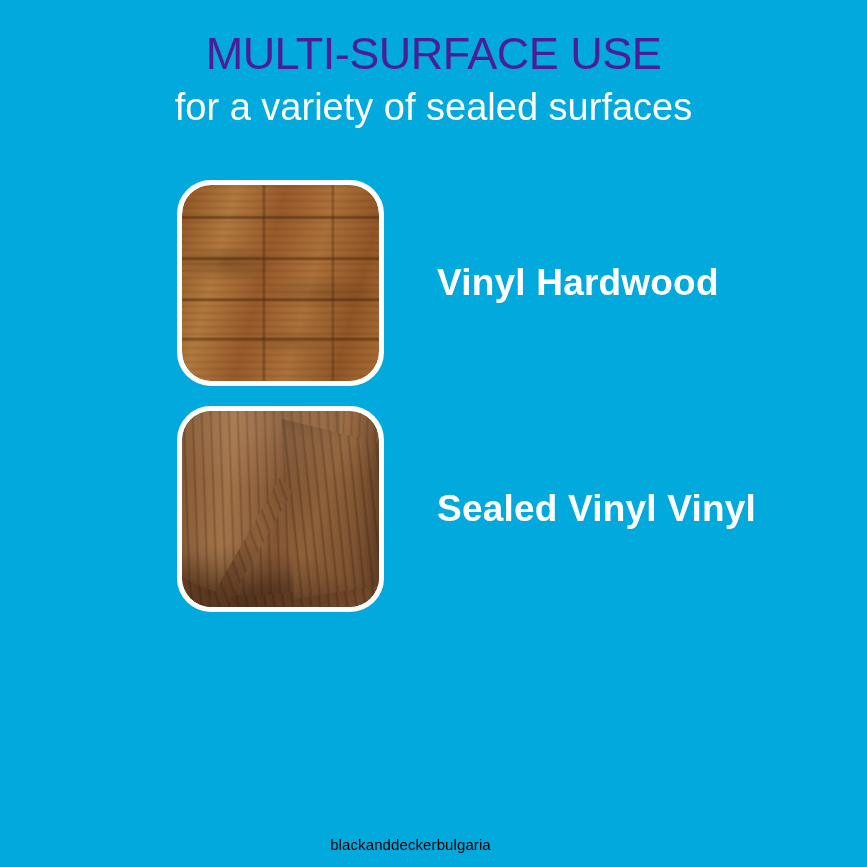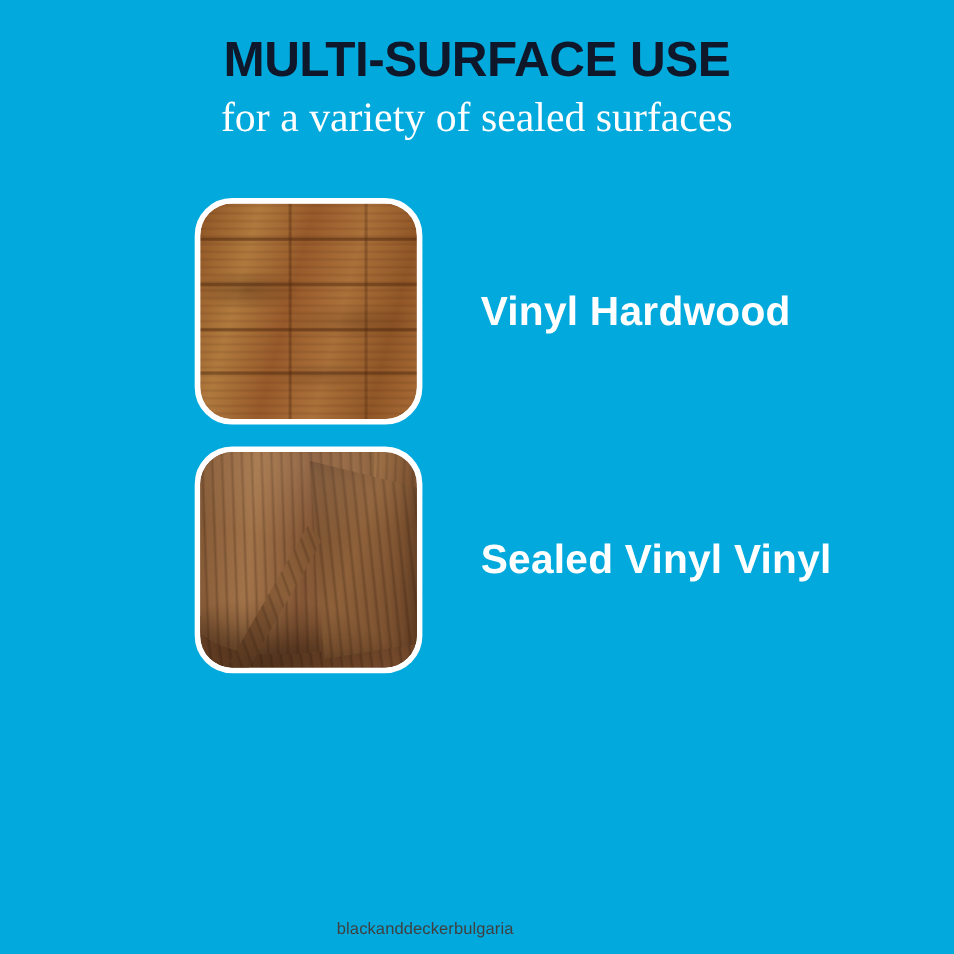--- a/index.html
+++ b/index.html
@@ -24,35 +24,34 @@
   .header {
     position: absolute;
     top: 0;
     left: 0;
     width: 867px;
     text-align: center;
     padding-top: 30px;
   }
   .title {
     font-size: 45px;
-    font-weight: bold;
+    font-weight: normal;
     letter-spacing: -0.5px;
-    color: #0f172a;
+    color: #4c1d95;
     line-height: 1.08;
     margin: 0;
     white-space: nowrap;
   }
   .subtitle {
     font-size: 38px;
     font-weight: 300;
     color: #ffffff;
     line-height: 1.18;
     margin: 6px 0 0 0;
     white-space: nowrap;
-    font-family: Liberation Serif, serif;
   }
 
   
   .rows {
     position: absolute;
     top: 180px;
     left: 0;
     width: 867px;
   }
   .row {
@@ -271,22 +270,23 @@
   }
 
   
   .watermark {
     position: absolute;
     left: 0;
     bottom: 14px;
     width: 773px;
     text-align: center;
     font-size: 15px;
-    color: #404040;
+    color: #000000;
     letter-spacing: 0.1px;
+    padding-left: 24px;
   }
 </style>
 </head>
 <body>
 
 <div class="poster">
 
   <div class="header">
     <h1 class="title">MULTI-SURFACE USE</h1>
     <p class="subtitle">for a variety of sealed surfaces</p>

